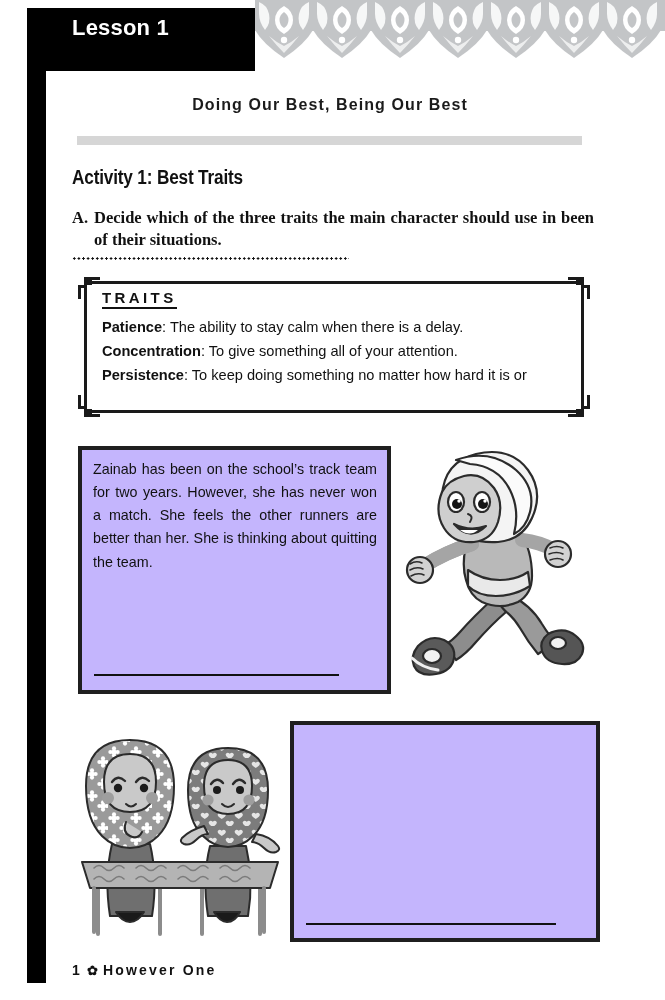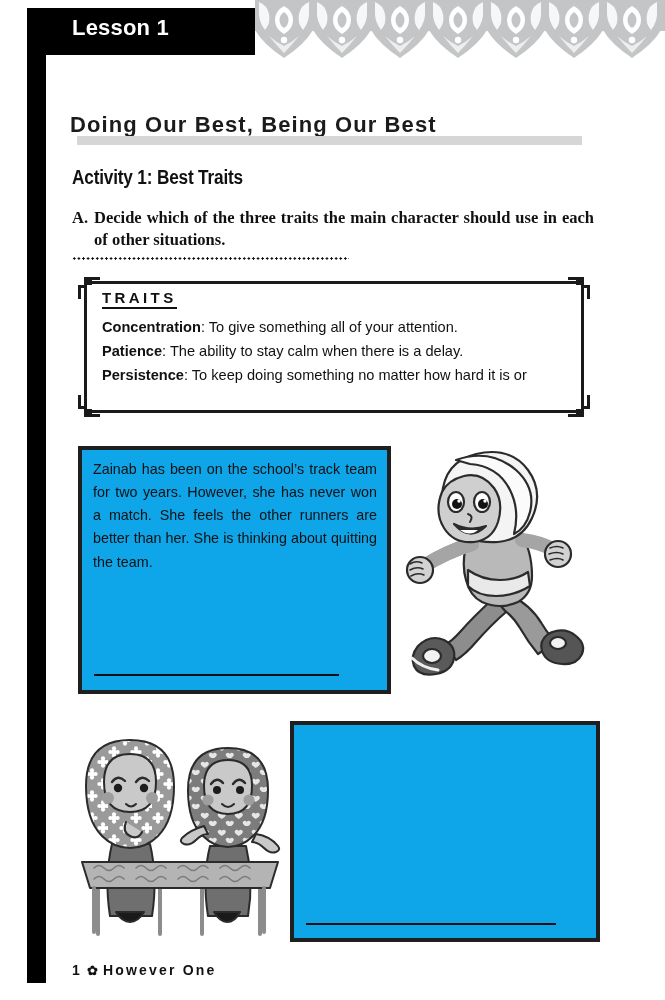--- a/index.html
+++ b/index.html
@@ -12,37 +12,38 @@
 
   
   .arabesque{
     position:absolute;left:255px;top:0;width:410px;height:62px;
     overflow:hidden;
   }
   .arabesque svg{display:block;}
 
   
   .hdr-band{
-    position:absolute;left:27px;top:8px;width:228px;height:47px;
+    position:absolute;left:27px;top:8px;width:228px;height:63px;
     background:#000000;z-index:4;
   }
   .hdr-band .lbl{
     position:absolute;left:45px;top:7px;
     color:#ffffff;font-size:22px;font-weight:700;
     letter-spacing:.2px;font-family:"Liberation Sans",sans-serif;
   }
   .spine{
     position:absolute;left:27px;top:8px;width:19px;height:975px;
     background:#000000;z-index:3;
   }
 
   
   .title{
-    position:absolute;left:70px;top:112px;width:520px;
-    font-size:22px;font-weight:700;color:#1b1b1b;
+    position:absolute;left:70px;top:96px;width:520px;
+    text-align:center;
+    font-size:16px;font-weight:700;color:#1b1b1b;
     letter-spacing:1.1px;
     font-family:"Liberation Sans",sans-serif;
   }
   .title-rule{
     position:absolute;left:77px;top:136px;width:505px;height:9px;
     background:#d6d6d6;
   }
 
   
   .activity-h{
@@ -95,21 +96,21 @@
   .traits-list{
     position:absolute;left:24px;top:39px;right:16px;
     font-size:14.6px;color:#111;line-height:1.52;
   }
   .traits-list .row{margin-bottom:2px;}
   .traits-list b{font-weight:700;}
   .traits-list .cont{display:block;padding-left:84px;}
 
   
   .sbox{
-    position:absolute;border:4px solid #1f1f1f;background:#0ea5e9;
+    position:absolute;border:4px solid #1f1f1f;background:#c4b5fd;
   }
   .sbox .txt{
     position:absolute;left:11px;right:10px;top:8px;
     font-family:"Liberation Sans",sans-serif;
     color:#111;
   }
   .sbox p{margin:0 0 9px 0;text-align:justify;line-height:1.62;font-size:14.3px;}
   .sbox p:last-child{margin-bottom:0;}
   .ansline{position:absolute;height:2px;background:#111;}
 
@@ -172,21 +173,21 @@
     <span class="lbl">Lesson 1</span>
   </div>
 
   <div class="title">Doing Our Best, Being Our Best</div>
   <div class="title-rule"></div>
 
   <div class="activity-h">Activity 1: Best Traits</div>
 
   <div class="instr">
     <span class="mark">A.</span>
-    <span class="body">Decide which of the three traits the main character should use in each of other situations.</span>
+    <span class="body">Decide which of the three traits the main character should use in been of their situations.</span>
   </div>
 
   <div class="dots"></div>
 
   <div class="traits-wrap">
     <div class="traits-box"></div>
 
     <div class="corner tl">
       <i class="h" style="left:6px;top:0;width:16px;"></i>
       <i class="v" style="left:6px;top:0;height:8px;"></i>
@@ -212,24 +213,24 @@
       <i class="h" style="right:6px;bottom:0;width:16px;"></i>
       <i class="v" style="right:6px;bottom:0;height:8px;"></i>
       <i class="h" style="right:0;bottom:8px;width:9px;"></i>
       <i class="v" style="right:0;bottom:8px;height:14px;"></i>
       <i class="dot" style="right:9px;bottom:3px;"></i>
     </div>
 
     <div class="traits-title">TRAITS</div>
     <div class="traits-list">
       <div class="row">
-        <b>Concentration</b><span>: </span><span>To give something all of your attention.</span>
+        <b>Patience</b><span>: </span><span>The ability to stay calm when there is a delay.</span>
       </div>
       <div class="row">
-        <b>Patience</b><span>: </span><span>The ability to stay calm when there is a delay.</span>
+        <b>Concentration</b><span>: </span><span>To give something all of your attention.</span>
       </div>
       <div class="row">
         <b>Persistence</b><span>: </span><span>To keep doing something no matter how hard it is or</span>
       </div>
     </div>
   </div>
 
   <div class="sbox sbox1">
     <div class="txt">
       <p>Zainab has been on the school’s track team for two years. However, she has never won a match. She feels the other runners are better than her. She is thinking about quitting the team.</p>

